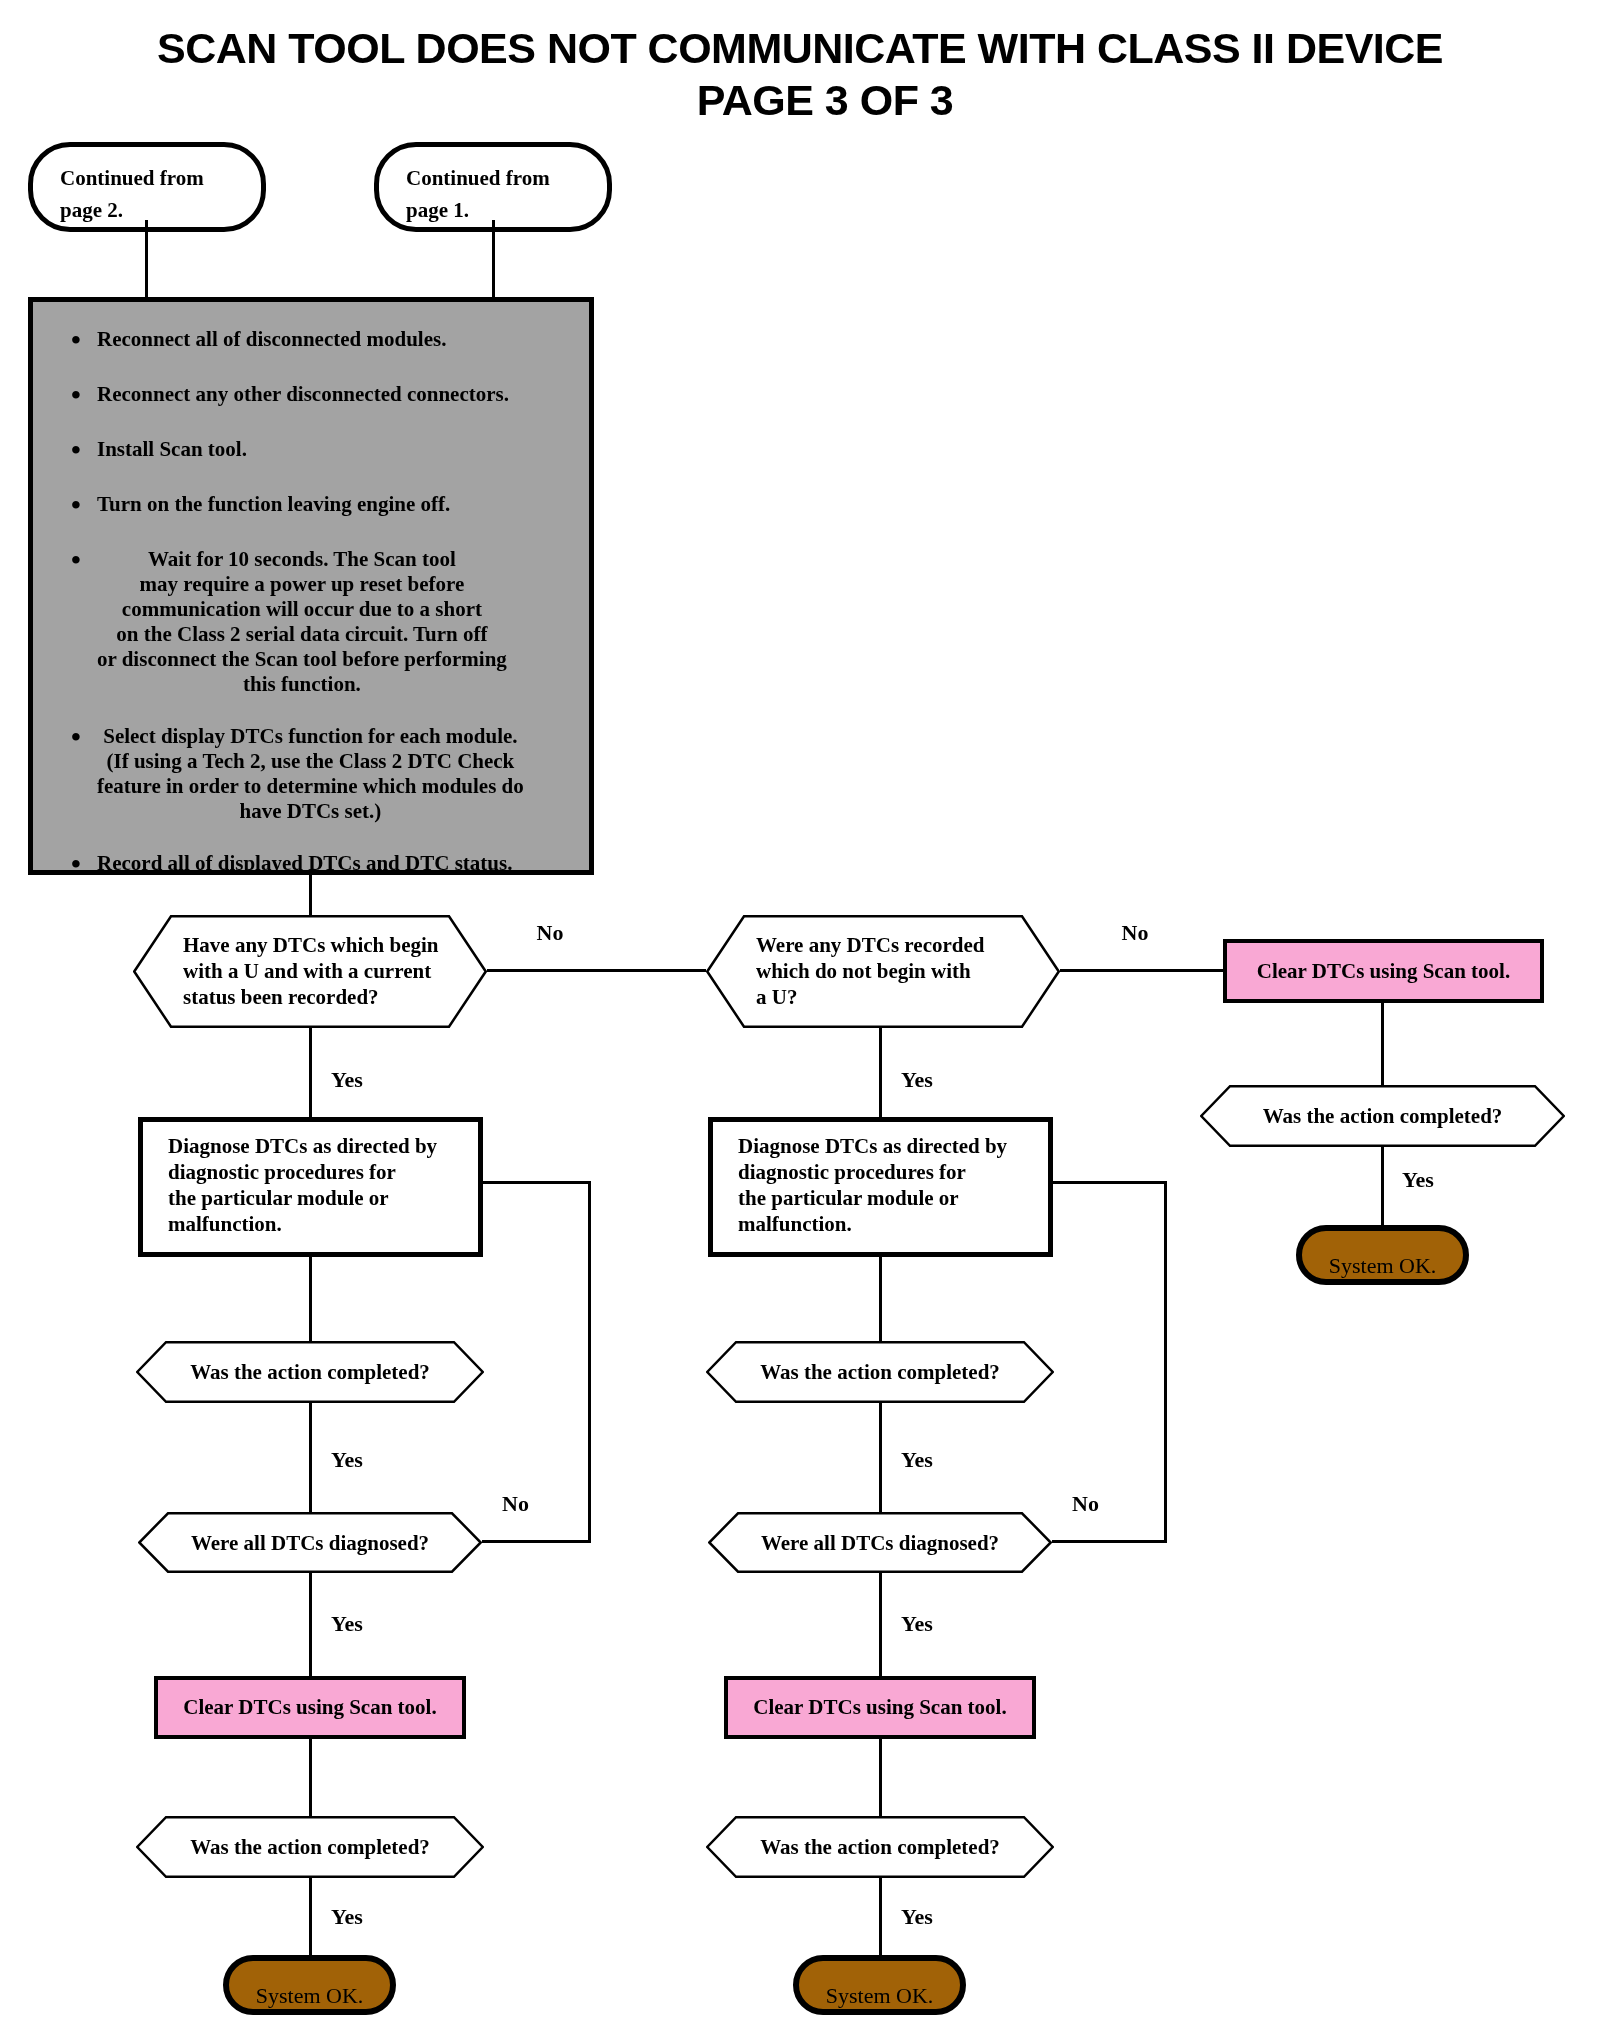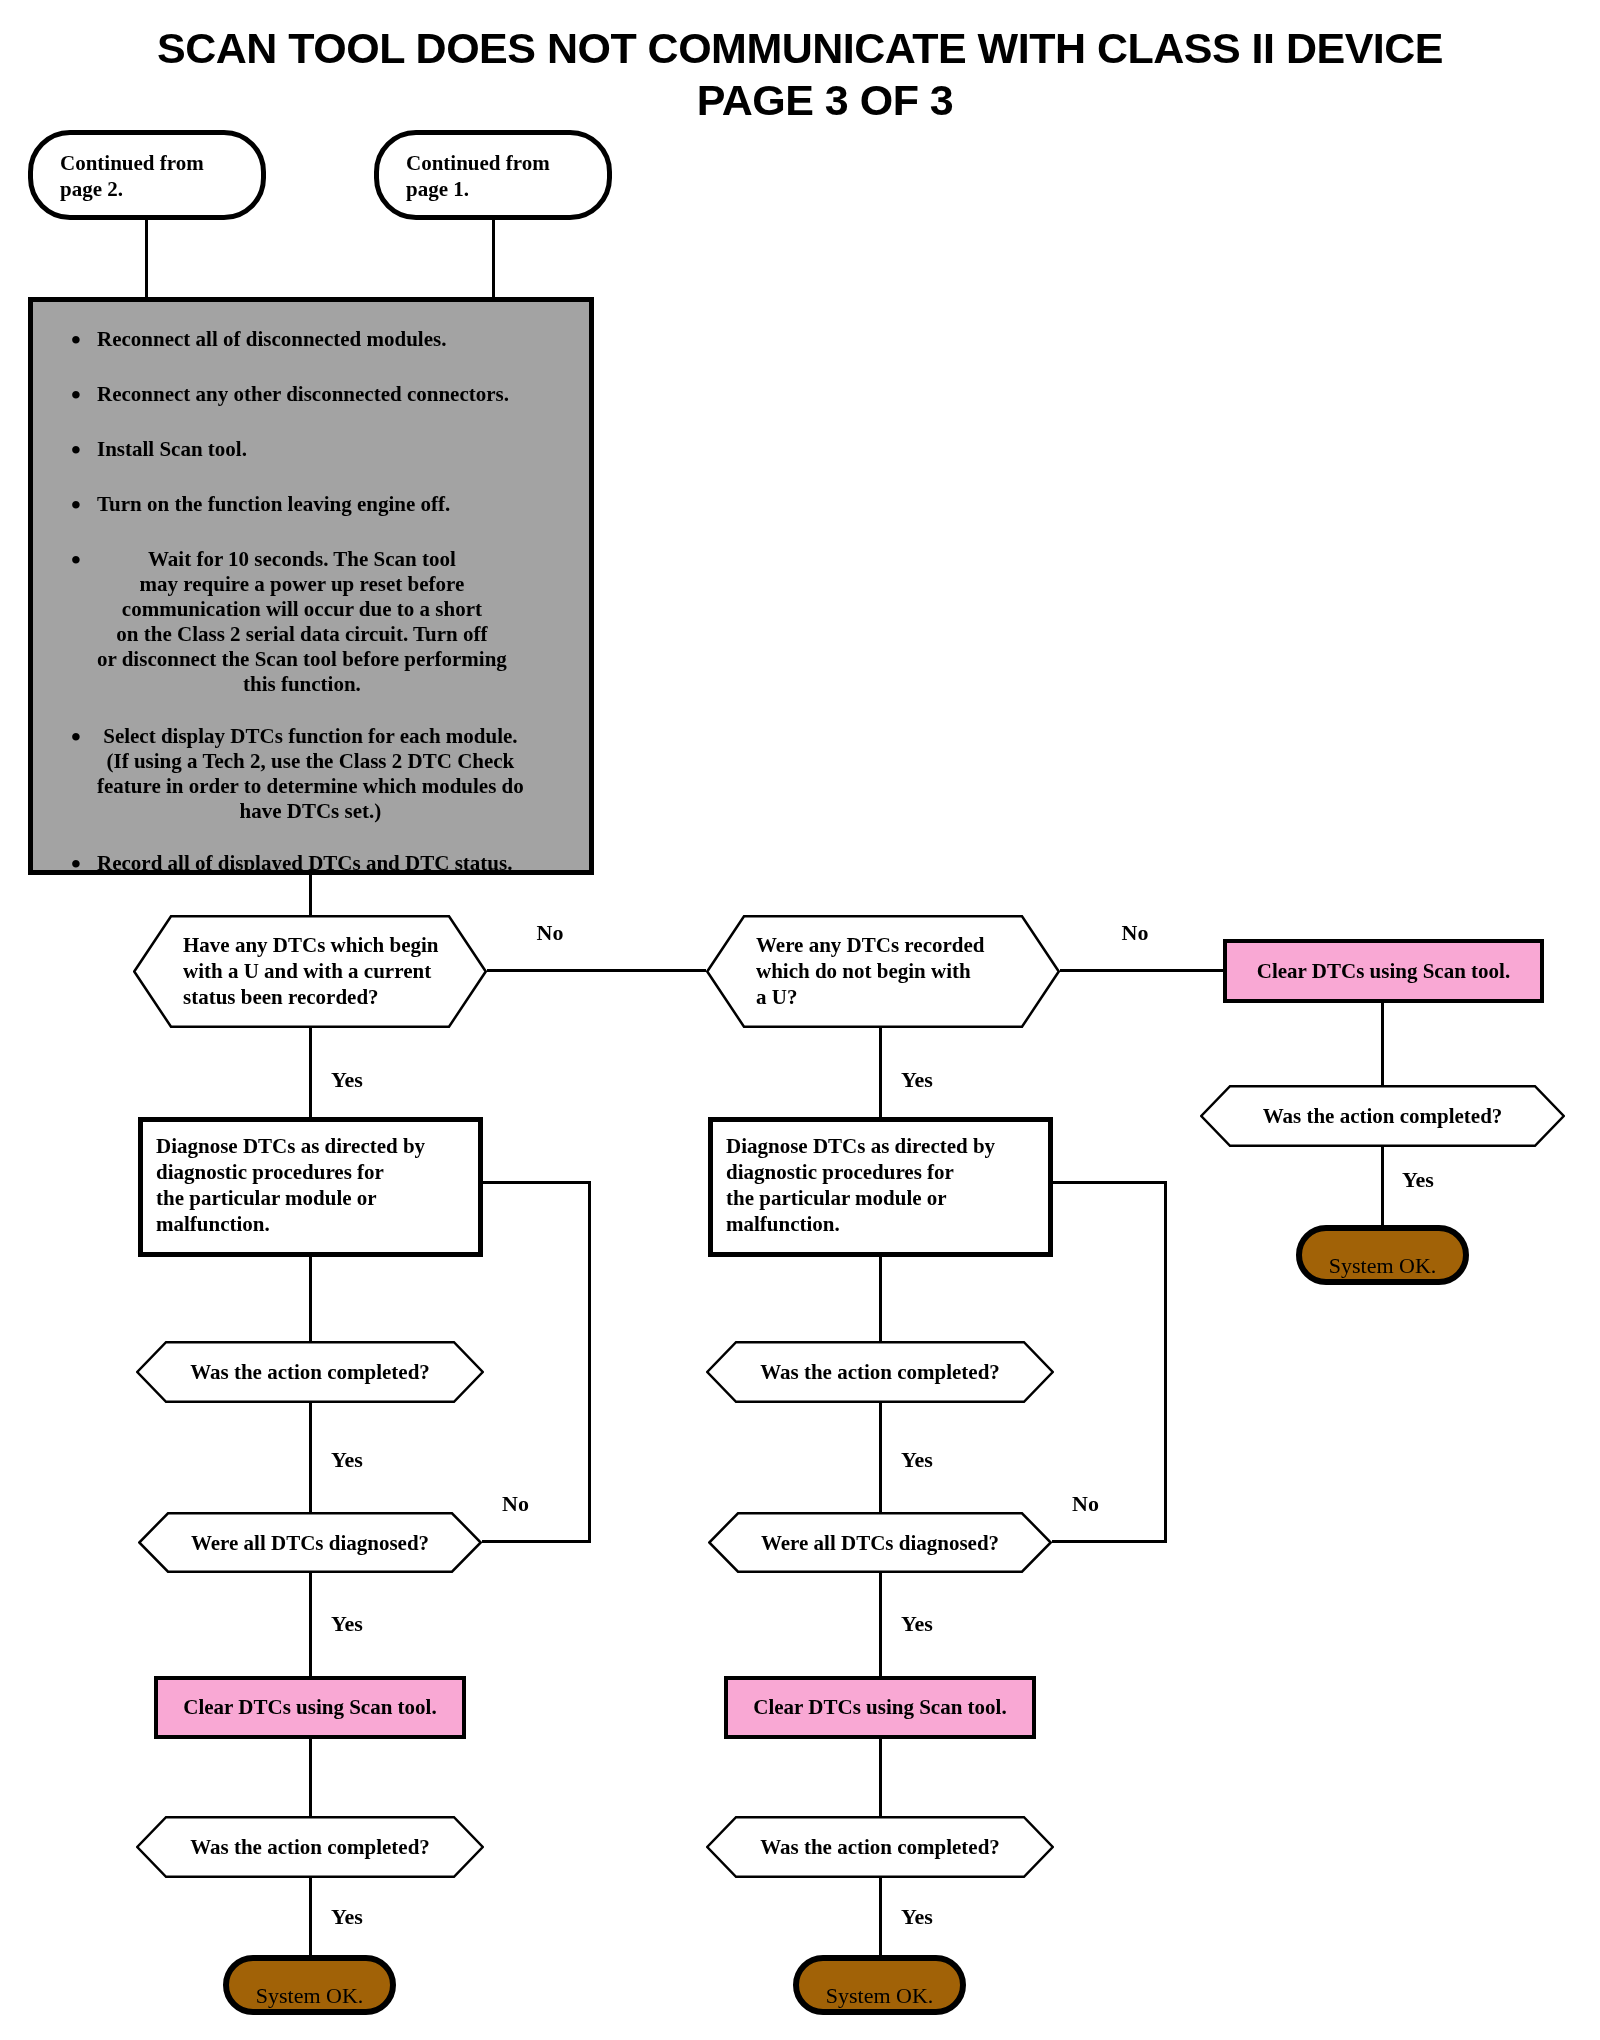--- a/index.html
+++ b/index.html
@@ -13,35 +13,36 @@
     font-family:"Liberation Sans", sans-serif;font-weight:bold;
     font-size:43px;letter-spacing:-0.5px;line-height:52px;
   }
   .t1{top:22px;} .t2{top:74px;margin-left:25px;}
   
   .vl{width:3px;background:#000;}
   .hl{height:3px;background:#000;}
   
   .term{
     border:5px solid #000;border-radius:42px;background:#fff;
-    font-weight:bold;font-size:21px;line-height:26px;
+    font-weight:bold;font-size:21px;line-height:32px;
     box-sizing:border-box;
+    margin-top:12px;
   }
   .term-inner{padding:15px 20px 0 27px;}
   .sysok{
     border:6px solid #000;border-radius:32px;background:#a16207;
     font-weight:normal;font-size:22px;text-align:center;
     box-sizing:border-box;display:flex;align-items:flex-end;justify-content:center;
   }
   
   .proc{
     border:5px solid #000;background:#fff;box-sizing:border-box;
     font-weight:bold;font-size:21px;line-height:26px;
   }
-  .proc .pad{padding:11px 4px 0 13px;}
+  .proc .pad{padding:11px 4px 0 25px;}
   .clearbox{
     border:4px solid #000;background:#f9a8d4;box-sizing:border-box;
     font-weight:bold;font-size:21px;display:flex;align-items:center;justify-content:center;
   }
   
   .actions{
     border:5px solid #000;background:#a3a3a3;box-sizing:border-box;
     padding:25px 12px 0 22px;
     text-align:center;
   }

